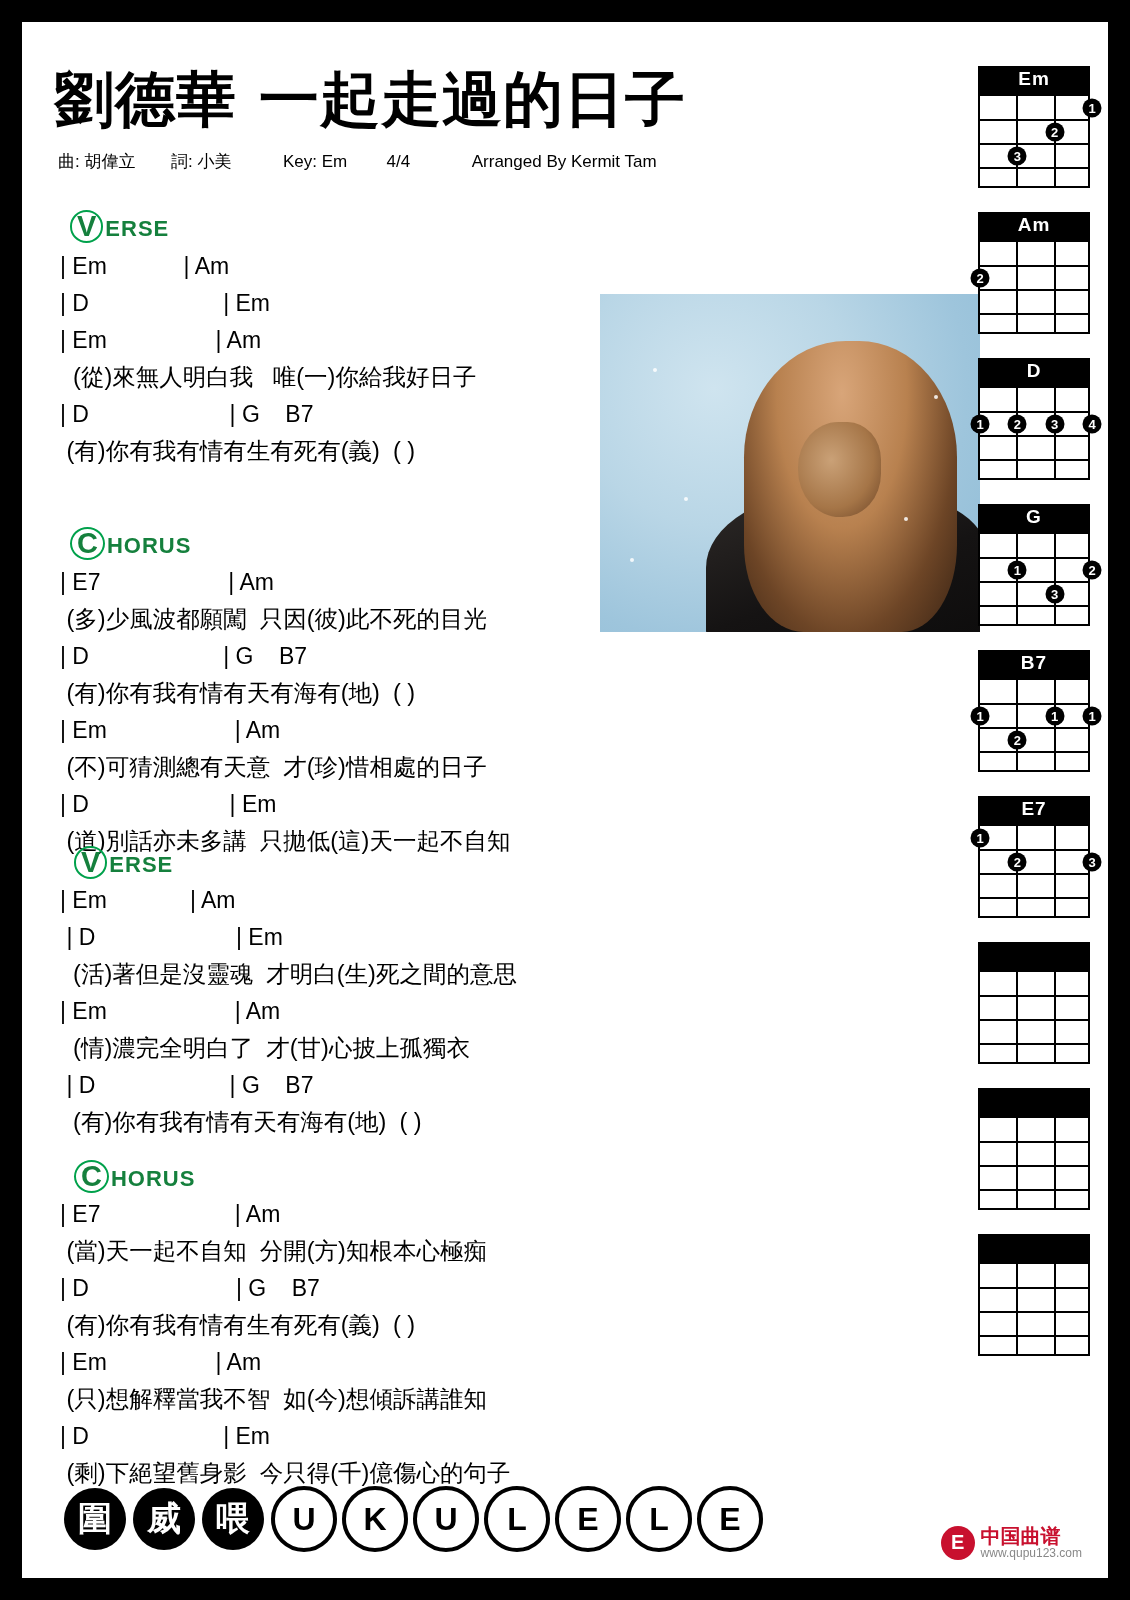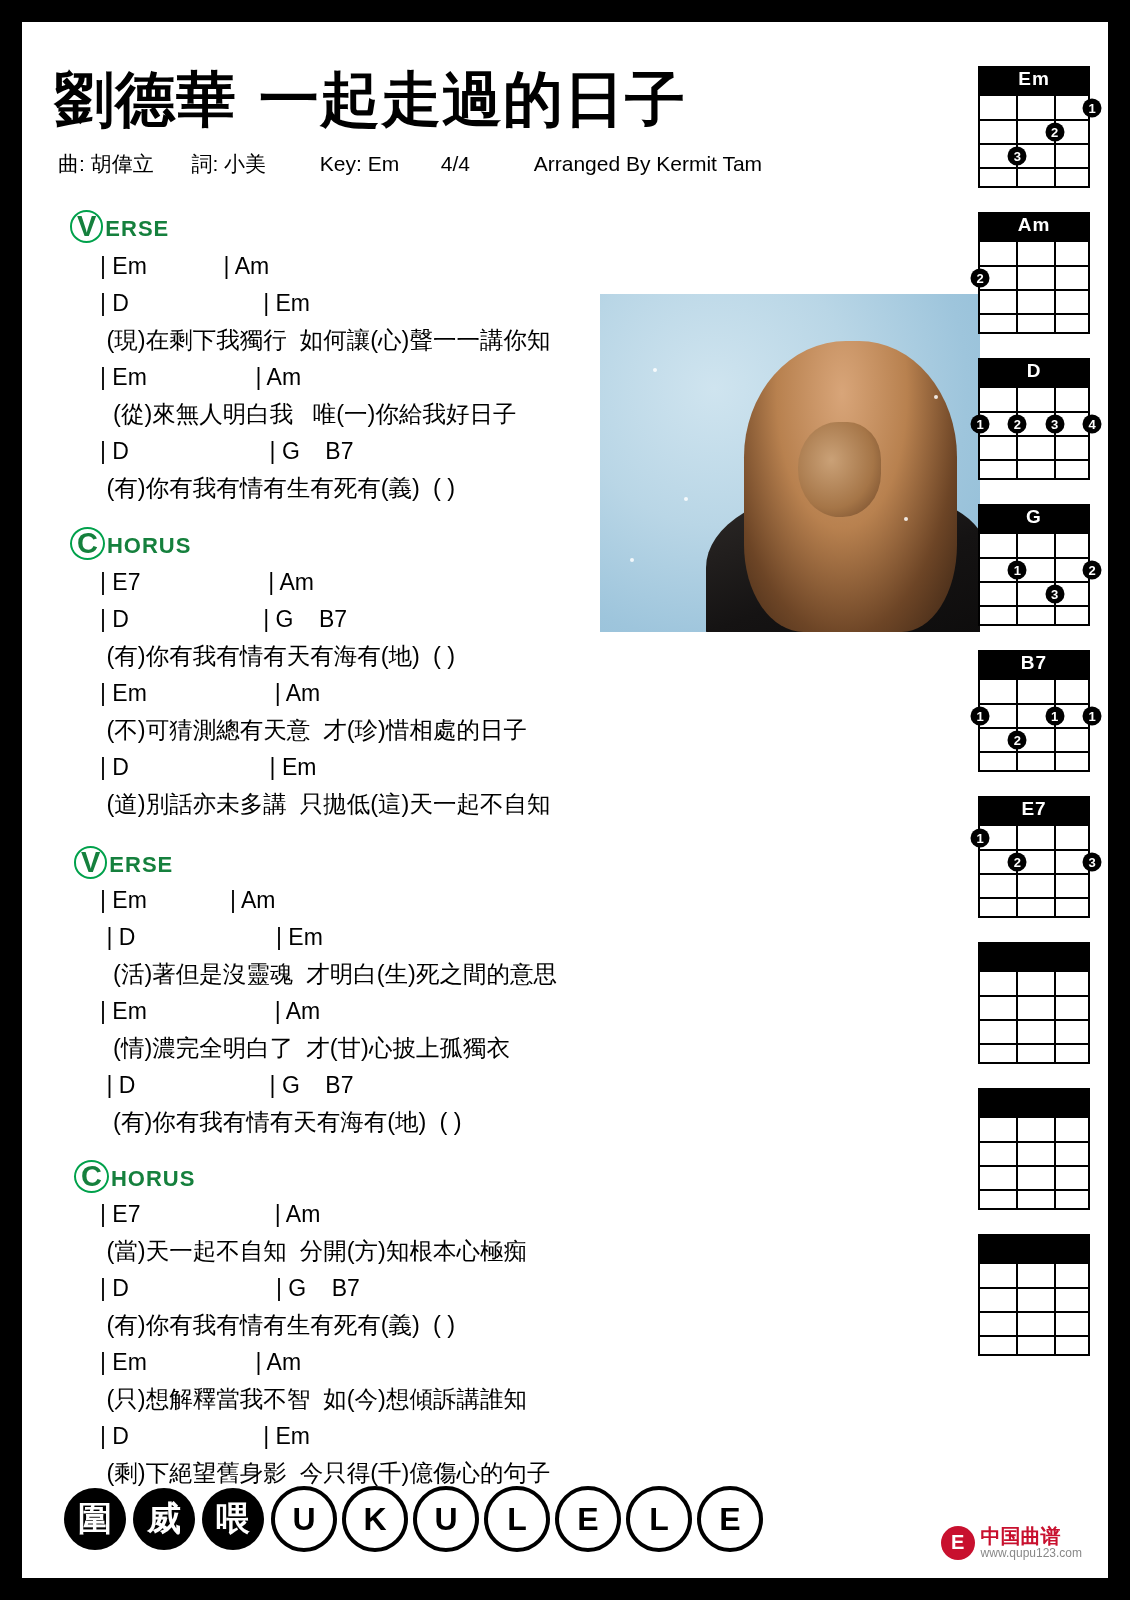--- a/index.html
+++ b/index.html
@@ -27,21 +27,21 @@
     position:absolute;left:32px;top:38px;
     font-family:"DejaVu Sans", sans-serif;
     font-weight:bold;
     font-size:60px;
     letter-spacing:1px;
     color:#000;
     white-space:nowrap;
   }
   .credits{
     position:absolute;left:36px;top:128px;
-    font-size:21px;color:#000;white-space:nowrap;
+    font-size:17px;color:#000;white-space:nowrap;
   }
   .credits span{display:inline-block;}
   .c-gap1{width:26px;}
   .c-gap2{width:42px;}
   .c-gap3{width:30px;}
   .c-gap4{width:52px;}
   
   .sec-label{
     position:absolute;
     color:#15803d;
@@ -55,21 +55,21 @@
     padding:0 5px;
     display:inline-block;
     line-height:1.0;
   }
   .sec-label .rest{
     font-size:22px;
     letter-spacing:1px;
     margin-left:2px;
   }
   
-  .block{position:absolute;left:38px;margin-left:40px;}
+  .block{position:absolute;left:38px;}
   .line{
     font-size:23.5px;
     line-height:37px;
     color:#000;
     white-space:pre;
     font-family:"Liberation Sans","DejaVu Sans",sans-serif;
   }
   .line.chord{font-size:23px;}
   
   .photo{
@@ -195,32 +195,32 @@
       <span class="c-gap4"></span>
       <span>Arranged By Kermit Tam</span>
     </div>
 
     <div class="sec-label" style="left:48px;top:188px;">
       <span class="big">V</span><span class="rest">ERSE</span>
     </div>
     <div class="block" style="top:226px;">
       <div class="line chord">| Em            | Am</div>
       <div class="line chord">| D                     | Em</div>
-      <div class="line"> (現)在剩下我獨行  如何讓(心)聲一一講你知</div>
       <div class="line chord">| Em                 | Am</div>
       <div class="line">  (從)來無人明白我   唯(一)你給我好日子</div>
       <div class="line chord">| D                      | G    B7</div>
       <div class="line"> (有)你有我有情有生有死有(義)  ( )</div>
     </div>
 
     <div class="sec-label" style="left:48px;top:505px;">
       <span class="big">C</span><span class="rest">HORUS</span>
     </div>
     <div class="block" style="top:542px;">
       <div class="line chord">| E7                    | Am</div>
+      <div class="line"> (多)少風波都願闖  只因(彼)此不死的目光</div>
       <div class="line chord">| D                     | G    B7</div>
       <div class="line"> (有)你有我有情有天有海有(地)  ( )</div>
       <div class="line chord">| Em                    | Am</div>
       <div class="line"> (不)可猜測總有天意  才(珍)惜相處的日子</div>
       <div class="line chord">| D                      | Em</div>
       <div class="line"> (道)別話亦未多講  只拋低(這)天一起不自知</div>
     </div>
 
     <div class="sec-label" style="left:52px;top:824px;">
       <span class="big">V</span><span class="rest">ERSE</span>

